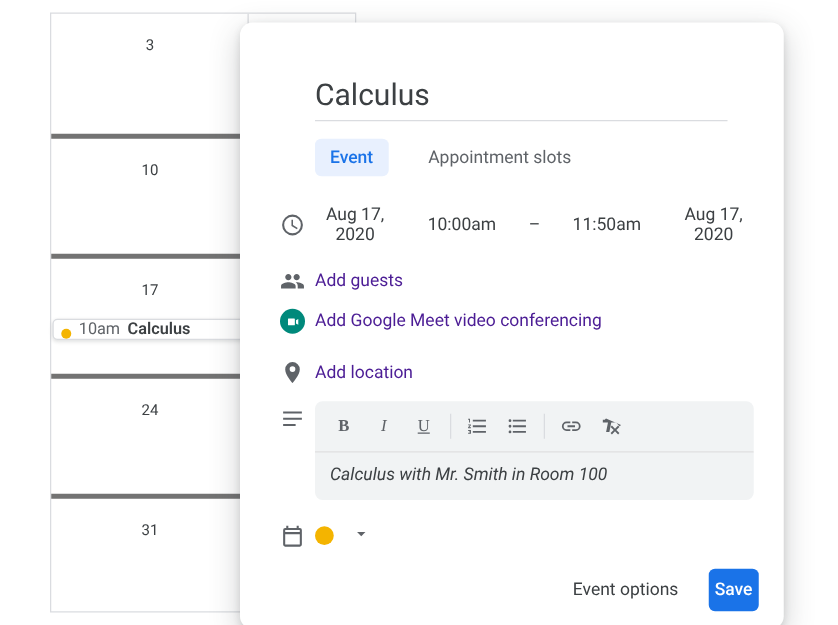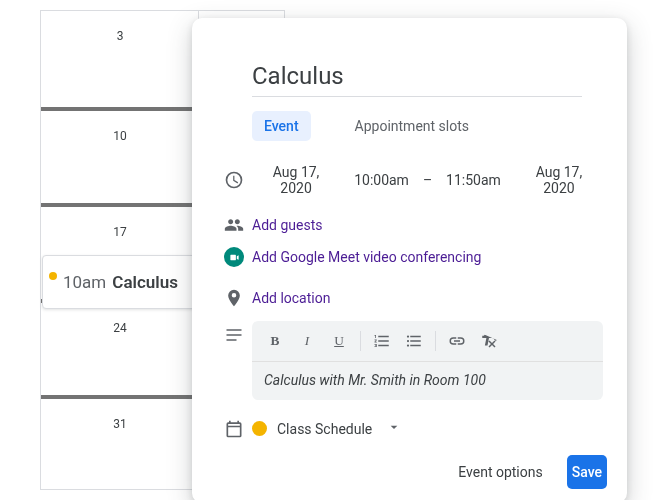--- a/index.html
+++ b/index.html
@@ -26,23 +26,23 @@
   .cell.first { border-top: none; }
   .cell .day-num {
     display: block; text-align: center; padding-top: 18px;
     color: #3c4043; font-size: 12px;
   }
   .chip {
     position: absolute; left: 1px; right: -6px; top: 48px;
     background: #fff; border: 1px solid #dadce0;
     border-radius: 4px;
     box-shadow: 0 1px 3px rgba(60,64,67,.15);
-    padding: 16px 6px;
-    font-size: 17px; color: #3c4043;
-    display: flex; align-items: flex-start; gap: 6px;
+    padding: 0 6px;
+    font-size: 13px; color: #3c4043;
+    display: flex; align-items: flex-end; gap: 6px;
     z-index: 2;
   }
   .chip .dot { width: 8px; height: 8px; border-radius: 50%; background: #f4b400; flex: none; }
   .chip .time { color: #5f6368; font-weight: 400; }
   .chip .title { font-weight: 600; }
 
   
   .dialog {
     position: absolute;
     left: 192px; top: 18px;
@@ -62,21 +62,21 @@
 
   .title-input {
     margin: 28px 34px 0 60px;
     border: none; border-bottom: 1px solid #dadce0;
     font-size: 24px; color: #3c4043;
     width: 330px; padding: 2px 0 6px 0; outline: none;
     font-family: inherit; background: transparent;
   }
 
   .tabs {
-    display: flex; gap: 32px; 
+    display: flex; gap: 20px; 
     margin: 14px 0 10px 60px;
     font-size: 14px;
   }
   .tab {
     padding: 7px 12px; border-radius: 5px; color: #5f6368; cursor: pointer;
     border: none; background: transparent; font: inherit;
   }
   .tab.active { background: #e8f0fe; color: #1a73e8; font-weight: 500; }
 
   .row {
@@ -88,21 +88,21 @@
   .ic {
     width: 36px; flex: none; display: flex; align-items: center; justify-content: center;
     color: #5f6368;
   }
   .ic svg { width: 20px; height: 20px; fill: #5f6368; }
   .meet-ic {
     width: 20px; height: 20px; border-radius: 50%; background: #00897b;
     display: flex; align-items: center; justify-content: center;
   }
   .meet-ic svg { width: 11px; height: 11px; fill: #fff; }
-  .row .content { flex: 1; display: flex; align-items: center; gap: 10px; }
+  .row .content { flex: 1; display: flex; align-items: center; gap: 22px; }
   .timebtn { color: #3c4043; padding: 4px 4px; border-radius: 4px; cursor: pointer; border:none; background:transparent; font:inherit; }
   .dash { color: #3c4043; }
   .placeholder { color: #4c1d95; cursor: pointer; }
 
   .desc-wrap { margin: 4px 24px 8px 60px; background: #f1f3f4; border-radius: 6px; overflow: hidden; }
   .toolbar {
     display: flex; align-items: center; gap: 2px; padding: 6px 8px;
     border-bottom: 1px solid #e0e0e0;
   }
   .tbtn {
@@ -270,21 +270,20 @@
     </div>
 
     <div class="row calrow">
       <div class="ic">
         <svg viewBox="0 0 24 24">
             <path d="M19 4h-1V2h-2v2H8V2H6v2H5a2 2 0 0 0-2 2v14a2 2 0 0 0 2 2h14a2 2 0 0 0 2-2V6a2 2 0 0 0-2-2zm0 16H5V10h14v10zM5 8V6h14v2H5z"></path>
           </svg>
       </div>
       <div class="content">
         <span class="caldot"></span>
-        <span class="calname">Class Schedule</span>
         <button class="drop">
           <span>
             <svg viewBox="0 0 24 24" style="width:16px;height:16px;fill:#5f6368;">
                 <path d="m7 10 5 5 5-5z"></path>
               </svg>
           </span>
         </button>
       </div>
     </div>
 

